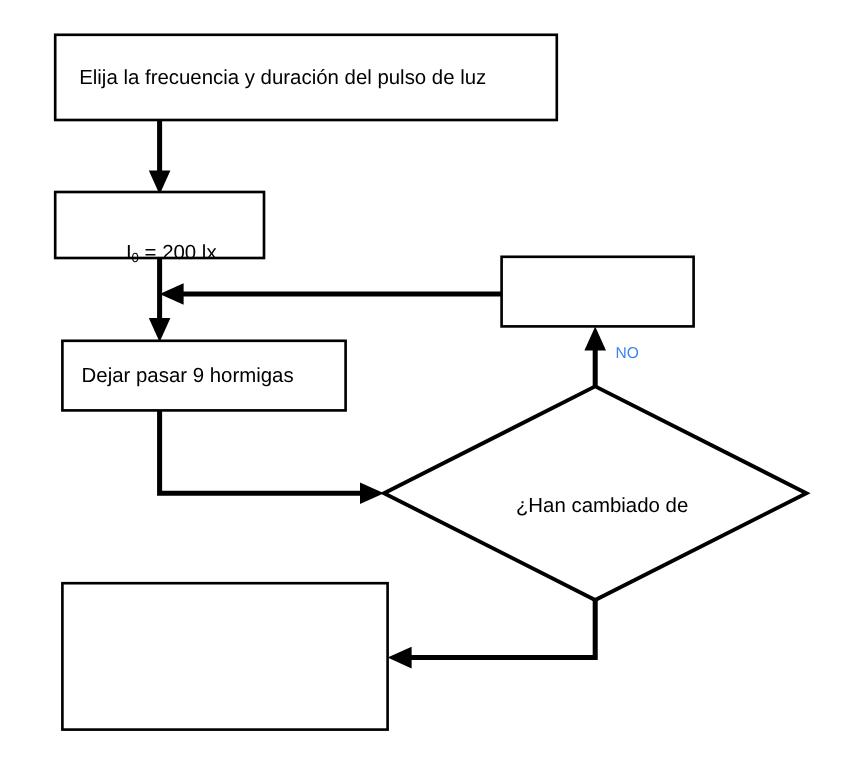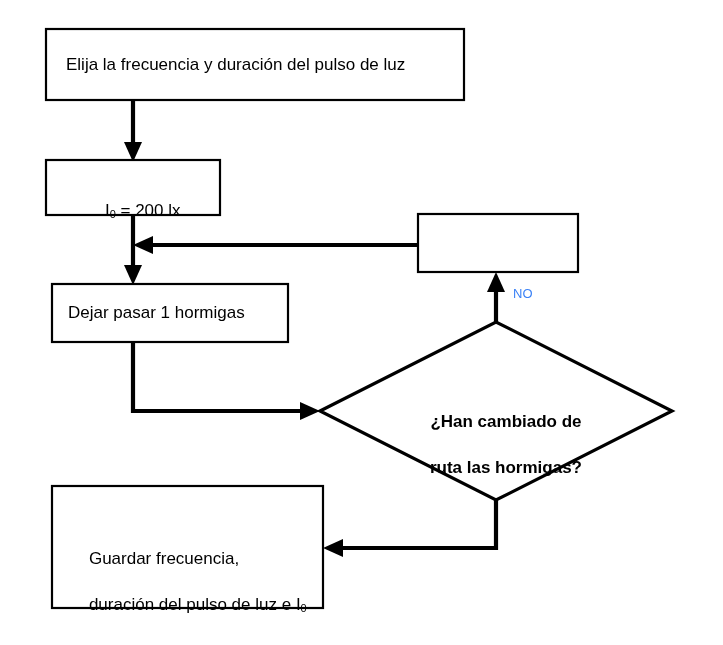--- a/index.html
+++ b/index.html
@@ -120,28 +120,23 @@
     <rect class="shape-rect" x="52" y="486" width="271" height="122"></rect>
 
   </svg>
 
   <div class="node-text" style="left:66px; top:53px; width:390px;">Elija la frecuencia y duración del pulso de luz</div>
 
   <div class="node-text" style="left:86px; top:176px;">
     <span>I</span><sub>0</sub><span> = 200 lx</span>
   </div>
 
-  <div class="node-text" style="left:68px; top:301px;">Dejar pasar 1 hormigas</div>
+  <div class="node-text" style="left:68px; top:301px;">Dejar pasar 9 hormigas</div>
 
 
-  <div class="node-text" style="left:411px; top:387px; text-align:center;font-weight:bold;">
+  <div class="node-text" style="left:411px; top:387px; text-align:right;">
     <span>¿Han cambiado de</span><br>
-    <span>ruta las hormigas?</span>
   </div>
 
-  <div class="node-text" style="left:70px; top:524px;">
-    <span>Guardar frecuencia,</span><br>
-    <span>duración del pulso de luz e I</span><sub>0</sub>
-  </div>
 
   <div class="edge-label" style="left:513px; top:286px;">NO</div>
 
 </div>
 
 </body></html>

